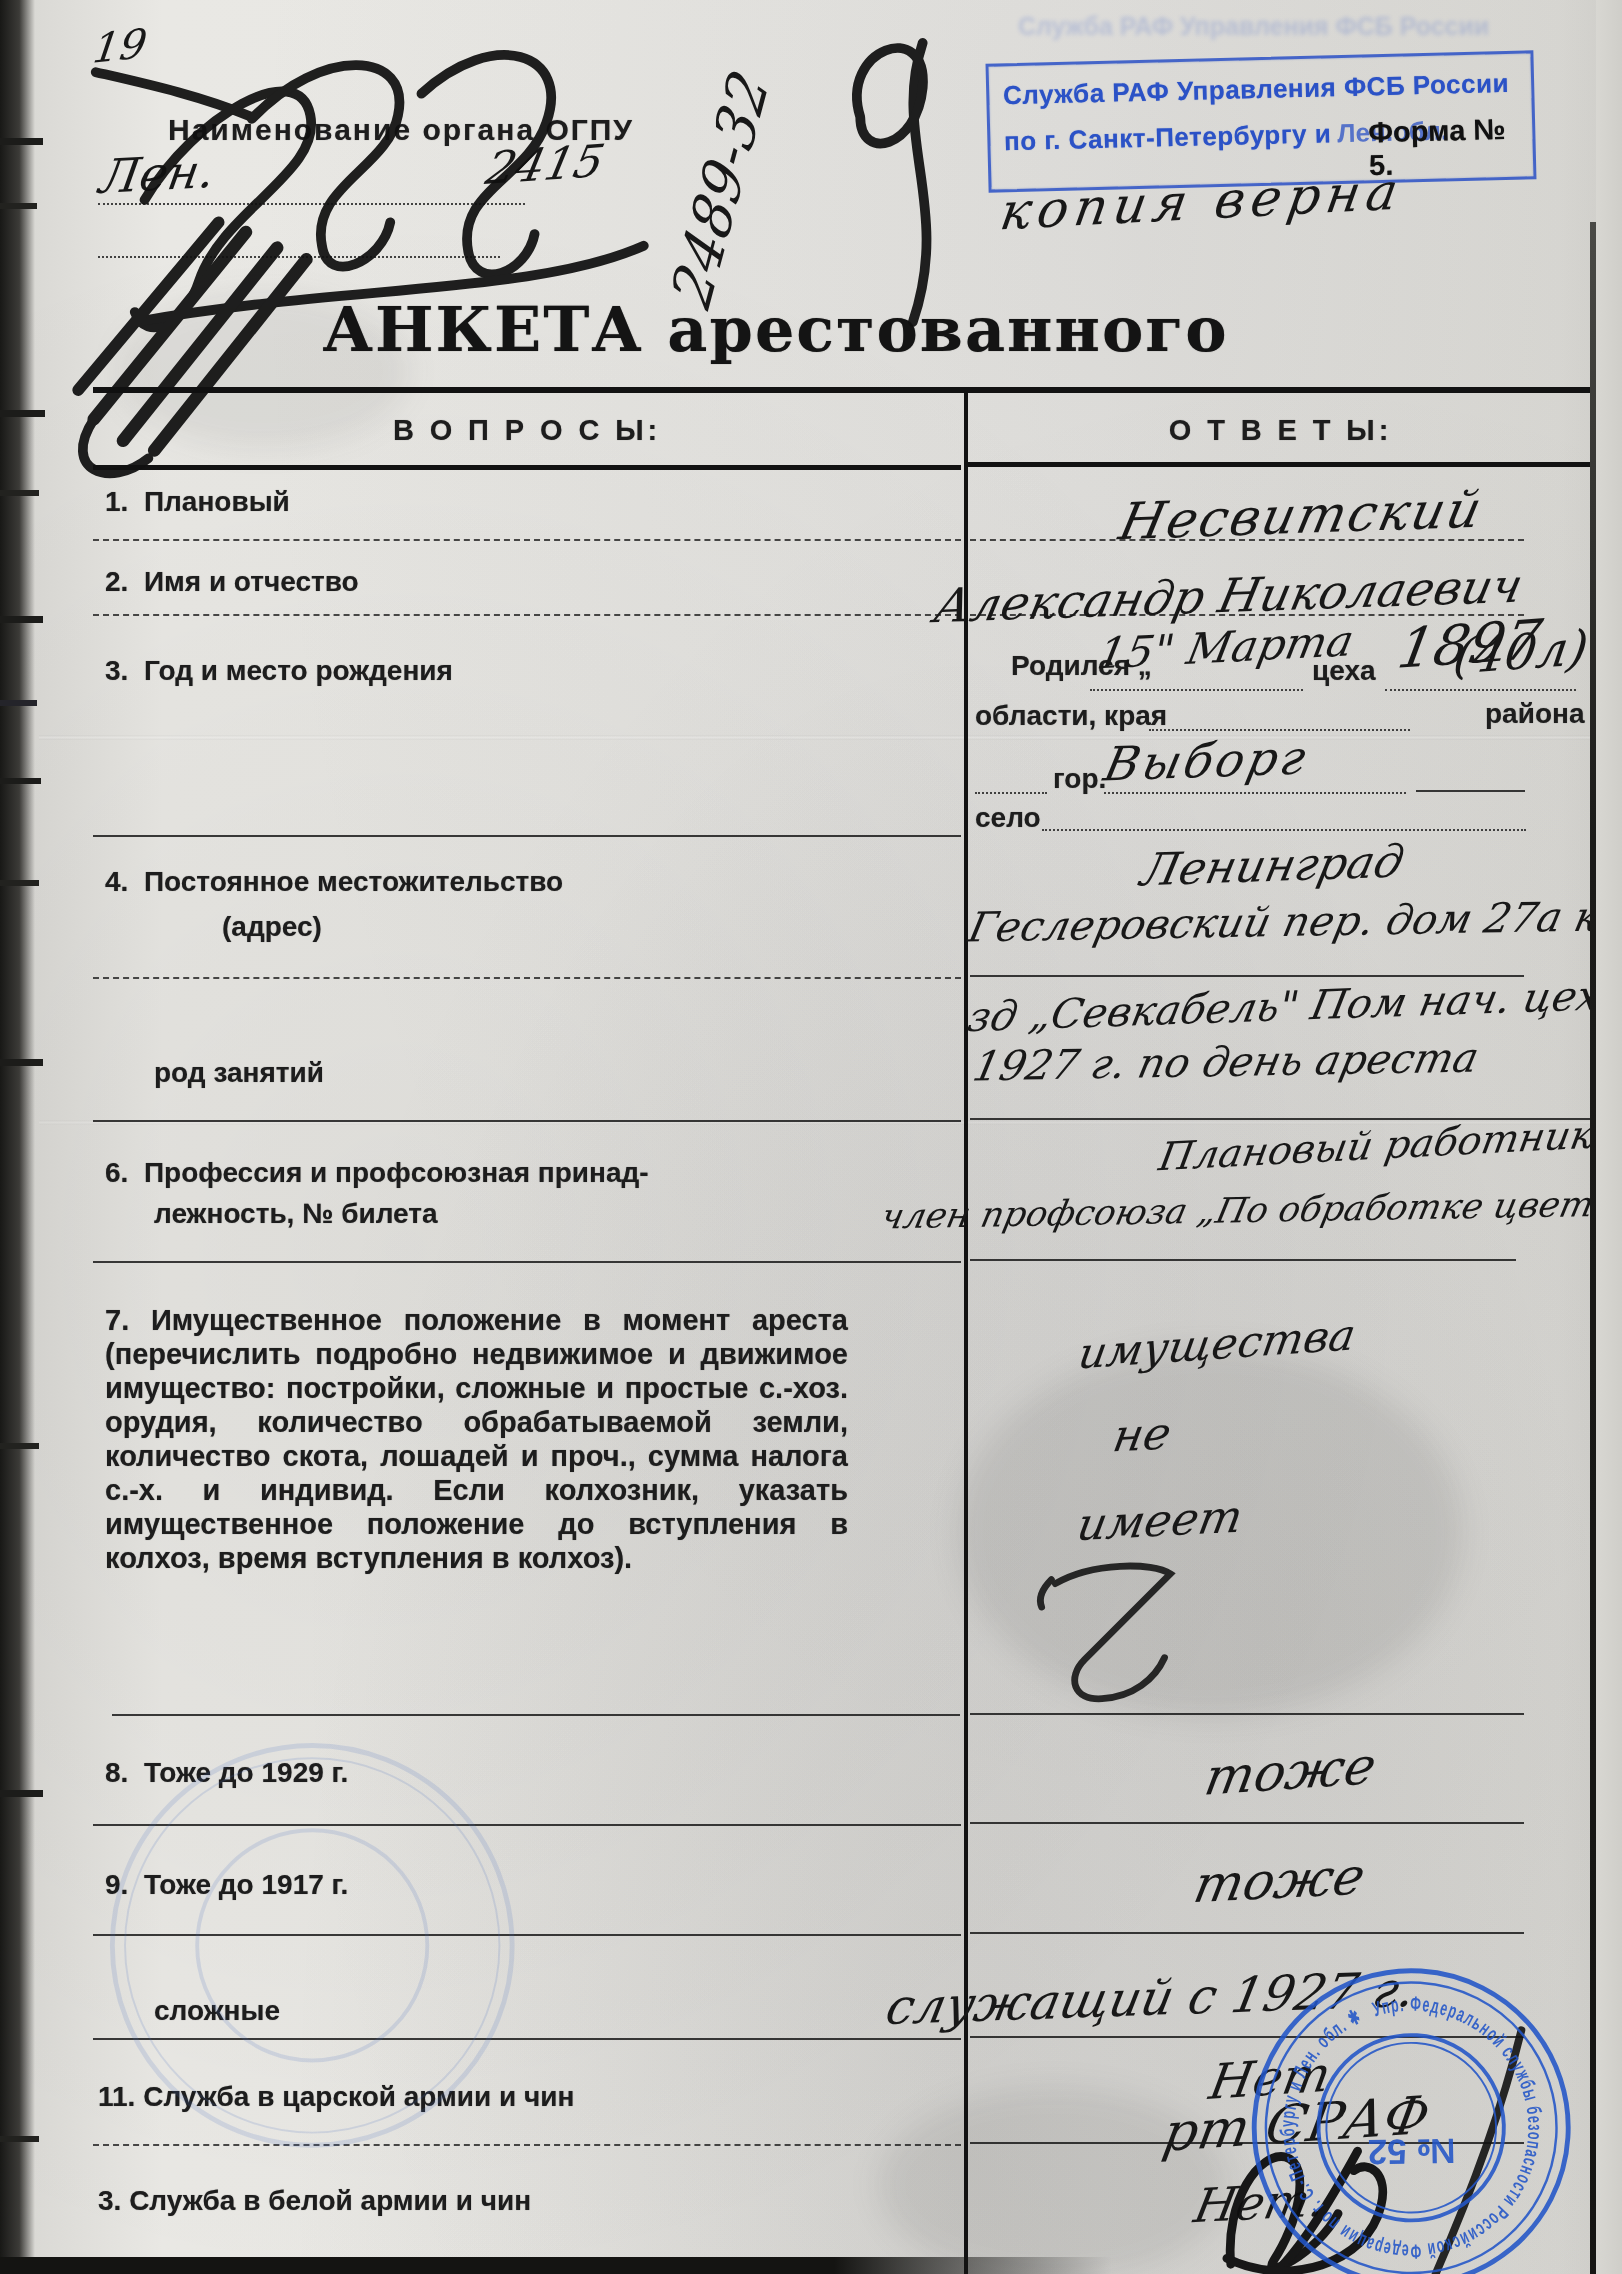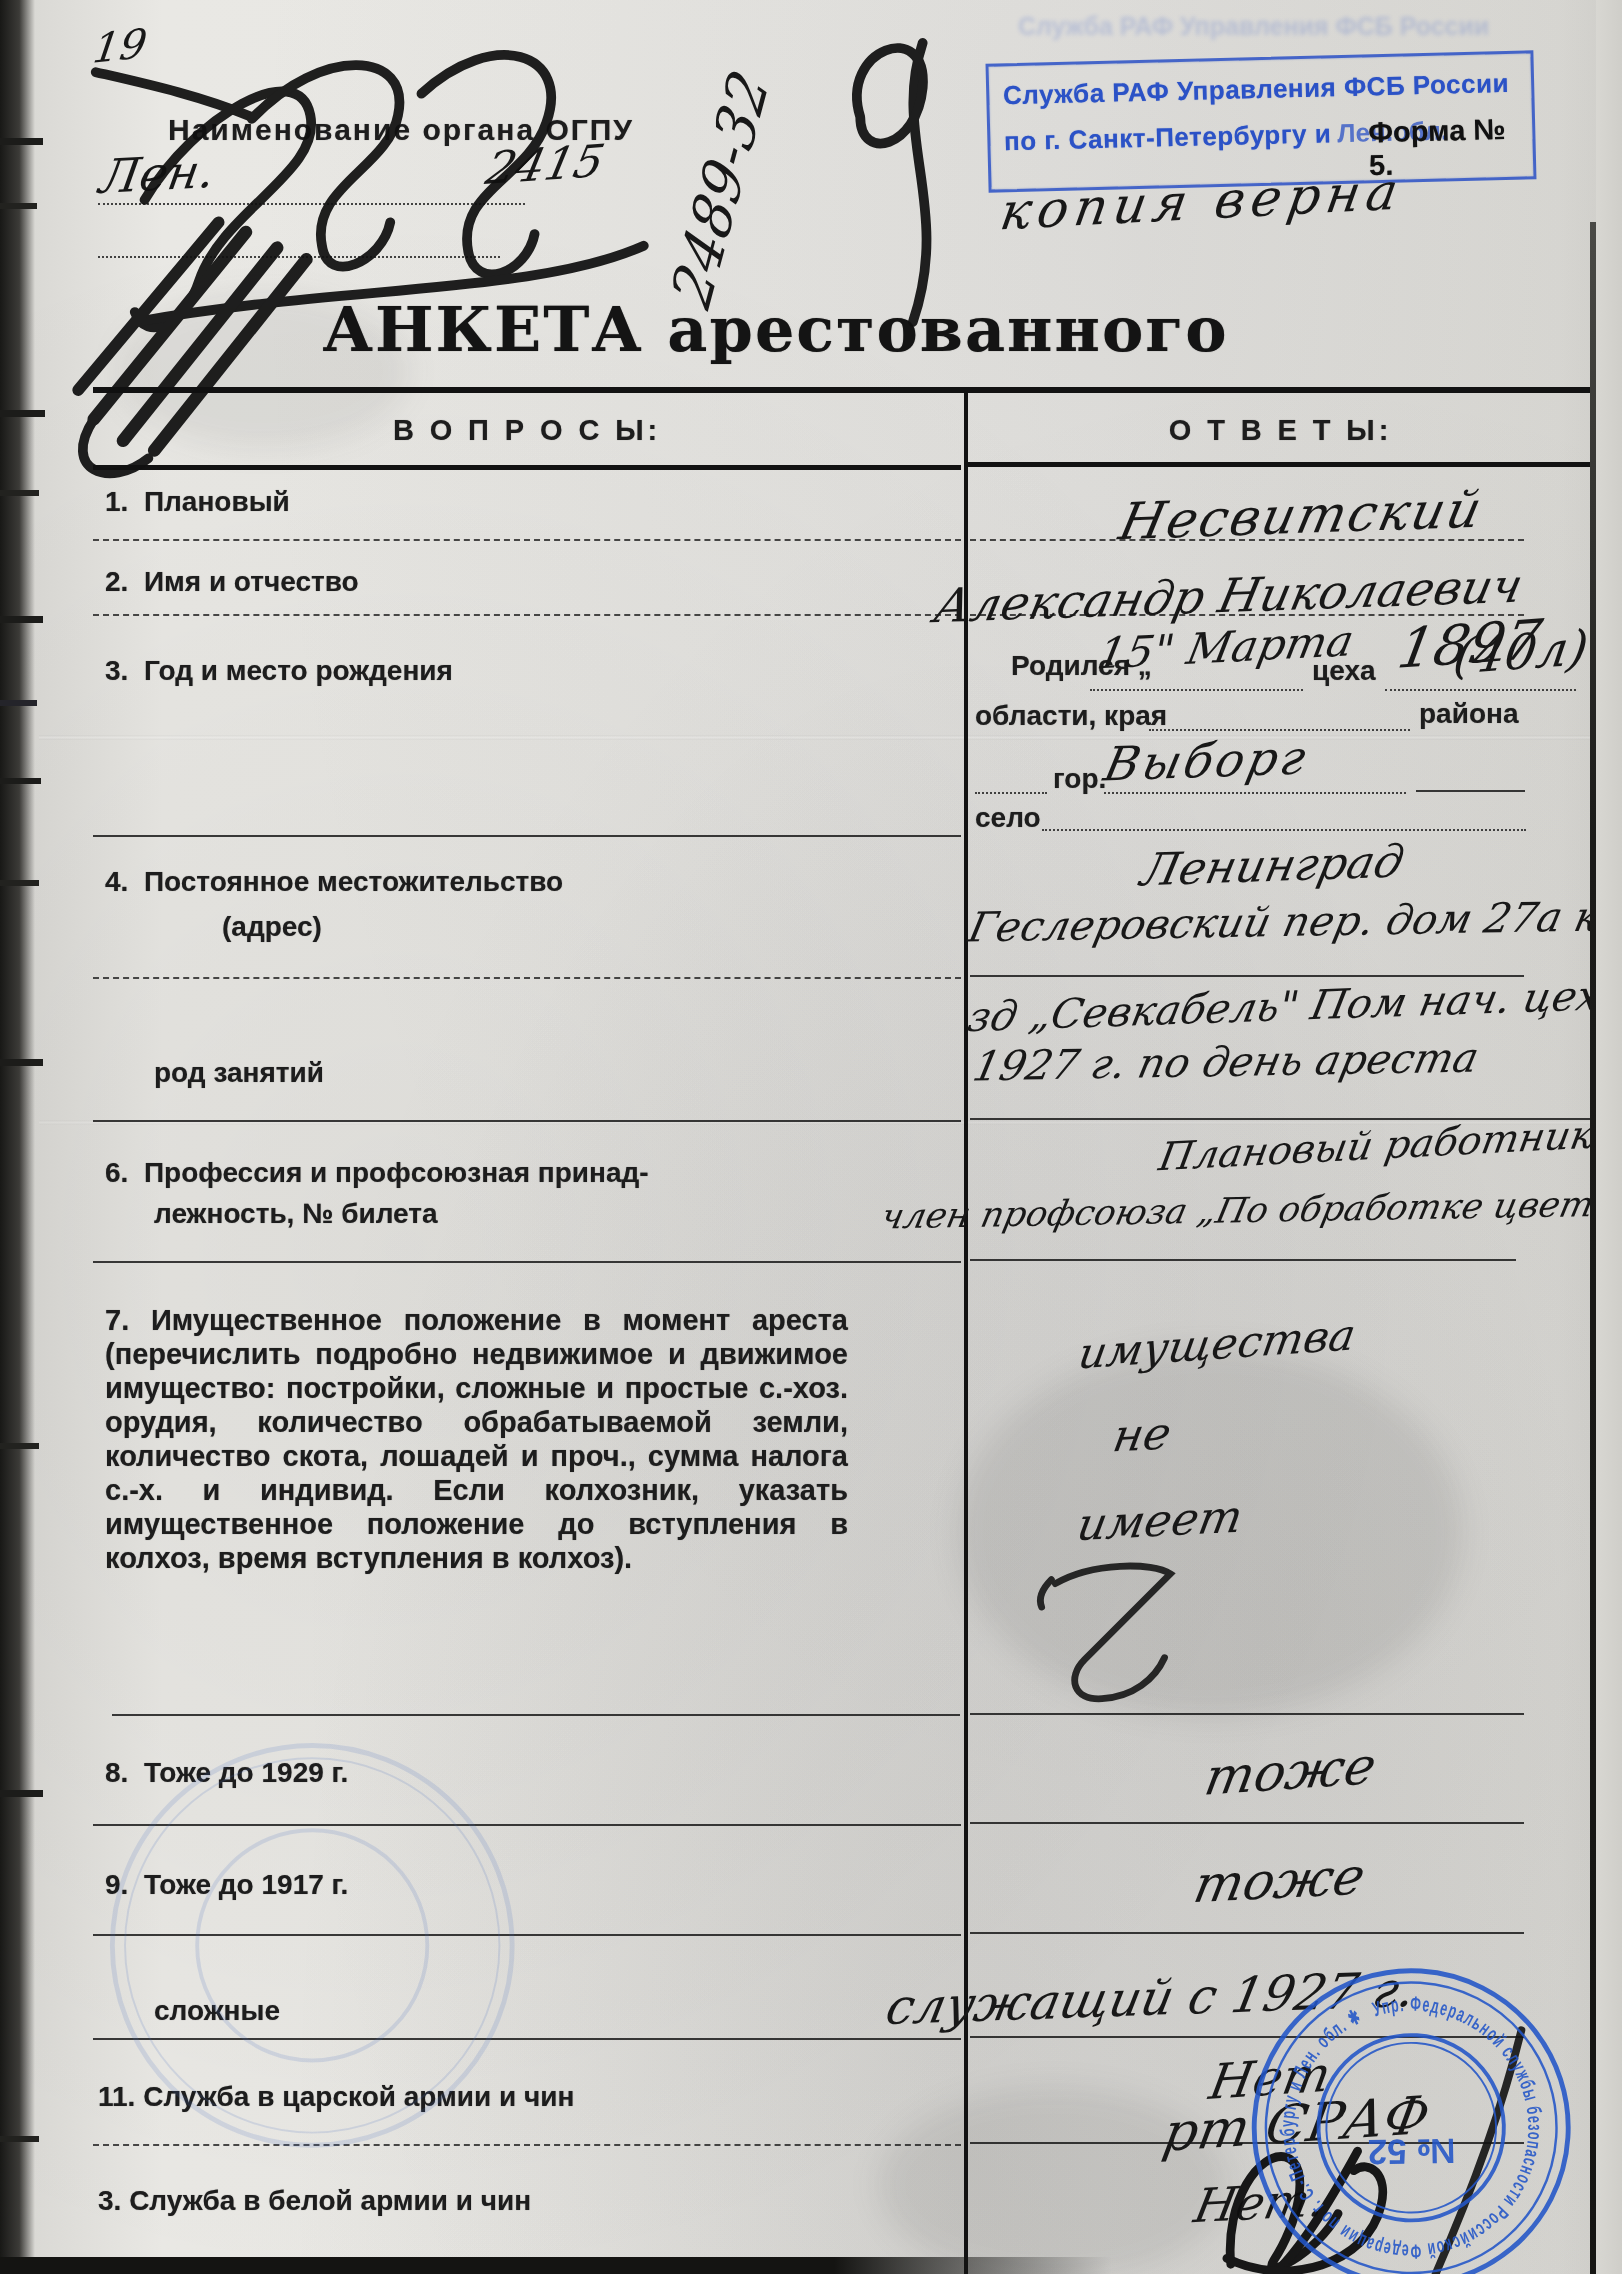--- a/index.html
+++ b/index.html
@@ -110,21 +110,21 @@
     <span>9.</span>&nbsp;&nbsp;<span>Тоже до 1917 г.</span></div>
   <div class="abs pr" style="left:154px;top:1995px;font-size:28px;">сложные</div>
   <div class="abs pr" style="left:98px;top:2081px;font-size:28px;">
     <span>11.</span>&nbsp;<span>Служба в царской армии и чин</span></div>
   <div class="abs pr" style="left:98px;top:2185px;font-size:28px;">
     <span>3.</span>&nbsp;<span>Служба в белой армии и чин</span></div>
 
   <div class="abs pr" style="left:975px;top:650px;font-size:28px;margin-left:36px;">Родился „</div>
   <div class="abs pr" style="left:1312px;top:655px;font-size:28px;">цеха</div>
   <div class="abs pr" style="left:975px;top:700px;font-size:28px;">области, края</div>
-  <div class="abs pr" style="left:1419px;top:698px;font-size:28px;">района</div>
+  <div class="abs pr" style="left:1485px;top:698px;font-size:28px;">района</div>
   <div class="abs pr" style="left:1053px;top:763px;font-size:28px;">гор.</div>
   <div class="abs pr" style="left:975px;top:802px;font-size:28px;">село</div>
 
   <div class="abs dot" style="left:1090px;top:689px;width:213px;"></div>
   <div class="abs dot" style="left:1385px;top:689px;width:191px;"></div>
   <div class="abs dot" style="left:1149px;top:729px;width:261px;"></div>
   <div class="abs dot" style="left:975px;top:792px;width:72px;"></div>
   <div class="abs dot" style="left:1104px;top:792px;width:302px;"></div>
   <div class="abs sep" style="left:1416px;top:790px;width:109px;"></div>
   <div class="abs dot" style="left:1042px;top:829px;width:484px;"></div>

